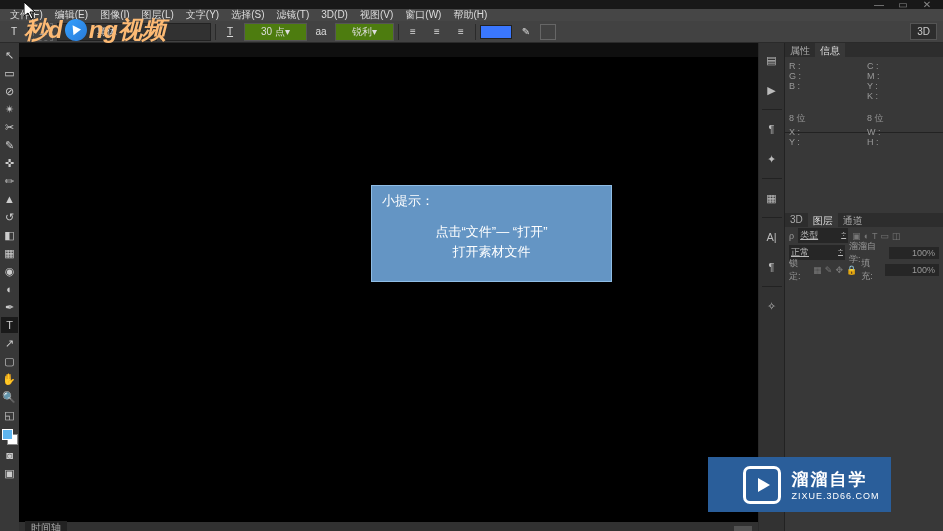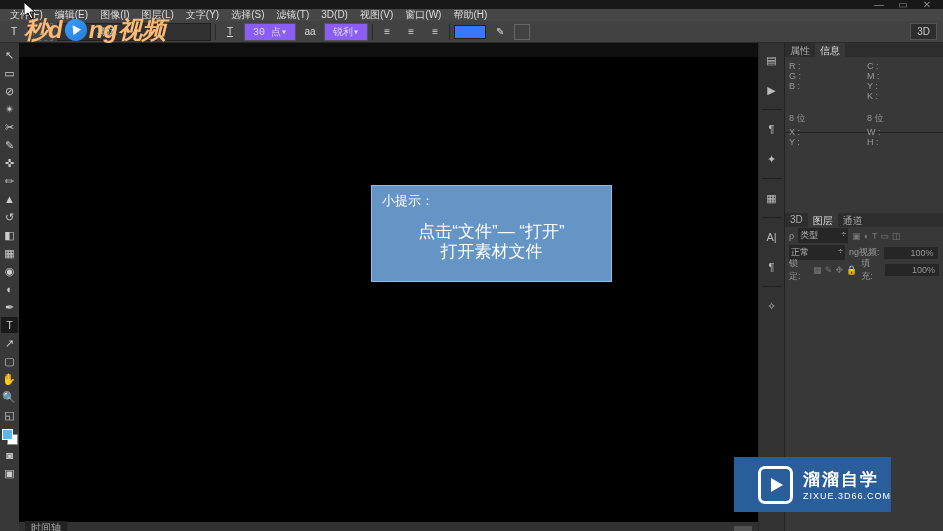--- a/index.html
+++ b/index.html
@@ -54,23 +54,23 @@
   height:18px;
   font-size:10px; color:#ddd;
 }
 .opt-icon { width: 20px; }
 .opt-dropdown {
   background:#313131; border:1px solid #222;
   padding: 1px 8px;
   min-width: 50px;
 }
 .opt-select {
-  background:#8b5cf6; border:1px solid #555;
-  padding: 1px 8px; min-width:44px;
-  display:flex; align-items:center; justify-content:space-between;font-family:Liberation Mono, monospace;
+  background:#4d7c0f; border:1px solid #555;
+  padding: 1px 16px; min-width:44px;
+  display:flex; align-items:center; justify-content:space-between;
 }
 .opt-divider { width:1px; height:16px; background:#2a2a2a; }
 .opt-square { width:16px; height:16px; border:1px solid #666; }
 .opt-color { width:32px; height:14px; background:#3a77ff; border:1px solid #222;}
 .opt-right { margin-left:auto; display:flex; gap:2px; padding-right:6px;}
 .opt-tab { background:#2d2d2d; padding:2px 6px; font-size:10px; border:1px solid #555;}
 .main {
   display: flex;
   height: 491px;
 }
@@ -110,21 +110,21 @@
   position:absolute;
   left:371px; top:185px;
   width:241px; height:97px;
   background:#6495c4;
   border:1px solid #8fbde5;
   color:#fff;
   padding:6px 10px;
   font-size:12px;
 }
 .tip-title { font-size:13px; margin-bottom:12px; }
-.tip-body { text-align:center; line-height:20px; font-size:17px; }
+.tip-body { text-align:center; line-height:20px; font-size:13px; }
 .status-bar {
   position:absolute;
   left:0; bottom:0;
   height:12px; width:100%;
   background:#313131;
   display:flex; align-items:center;
   padding-left:6px;
 }
 .status-pill {
   background:#222; font-size:10px; padding:0 6px; color:#aaa;
@@ -158,21 +158,21 @@
 .panel-body {
   padding:4px; font-size:9px; color:#999;
   border-bottom:1px solid #222;
 }
 .info-row { display:flex; justify-content:space-between; line-height:10px; }
 .info-col { width:48%; }
 .layer-row {
   display:flex; align-items:center; gap:4px;
   height:17px; padding:0 4px; font-size:9px;
 }
-.layer-dropdown { background:#262626; padding:1px 2px; color:#bbb; flex:0 0 50px; display:flex; justify-content:space-between;}
+.layer-dropdown { background:#262626; padding:1px 2px; color:#bbb; flex:0 0 50px; display:flex; justify-content:space-between;text-decoration:underline;}
 .layer-label { color:#999; }
 .layer-input { background:#262626; padding:1px 4px; width:54px; text-align:right; }
 .lock-icons { display:flex; gap:3px; color:#777; }
 .watermark1 {
   position: absolute;
   left: 24px;
   top: 14px;
   display:flex;
   align-items:center;
   color:#fdba74;
@@ -186,21 +186,21 @@
   width:22px;height:22px;
   background: linear-gradient(135deg,#34a0ff,#2a7bd8);
   border-radius:50%;
   display:flex;align-items:center;justify-content:center;
   transform: rotate(-5deg);
 }
 .play-badge::after{content:"";border-left:8px solid #fff;border-top:5px solid transparent;border-bottom:5px solid transparent;margin-left:2px;}
 .brand-box {
   position:absolute;
   right:52px; bottom:19px;
-  width:157px; height:55px;
+  width:183px; height:55px;
   background:#2a5e9a;
   display:flex; align-items:center; justify-content:center;
   gap:10px;
   z-index:25;
   padding-left:24px;
 }
 .brand-logo {
   width:38px; height:38px; border:3px solid #fff; border-radius:7px;
   display:flex; align-items:center; justify-content:center; position:relative;
 }
@@ -380,21 +380,21 @@
           <span>T</span>
           <span>▭</span>
           <span>◫</span>
         </span>
       </div>
       <div class="layer-row">
         <span class="layer-dropdown" style="flex:0 0 56px">
             <span>正常</span>
             <span>÷</span>
           </span>
-        <span class="layer-label">ng视频:</span>
+        <span class="layer-label">溜溜自学:</span>
         <span class="layer-input">100%</span>
       </div>
       <div class="layer-row">
         <span class="layer-label">锁定:</span>
         <span class="lock-icons">
           <span>▦</span>
           <span>✎</span>
           <span>✥</span>
           <span>🔒</span>
         </span>

